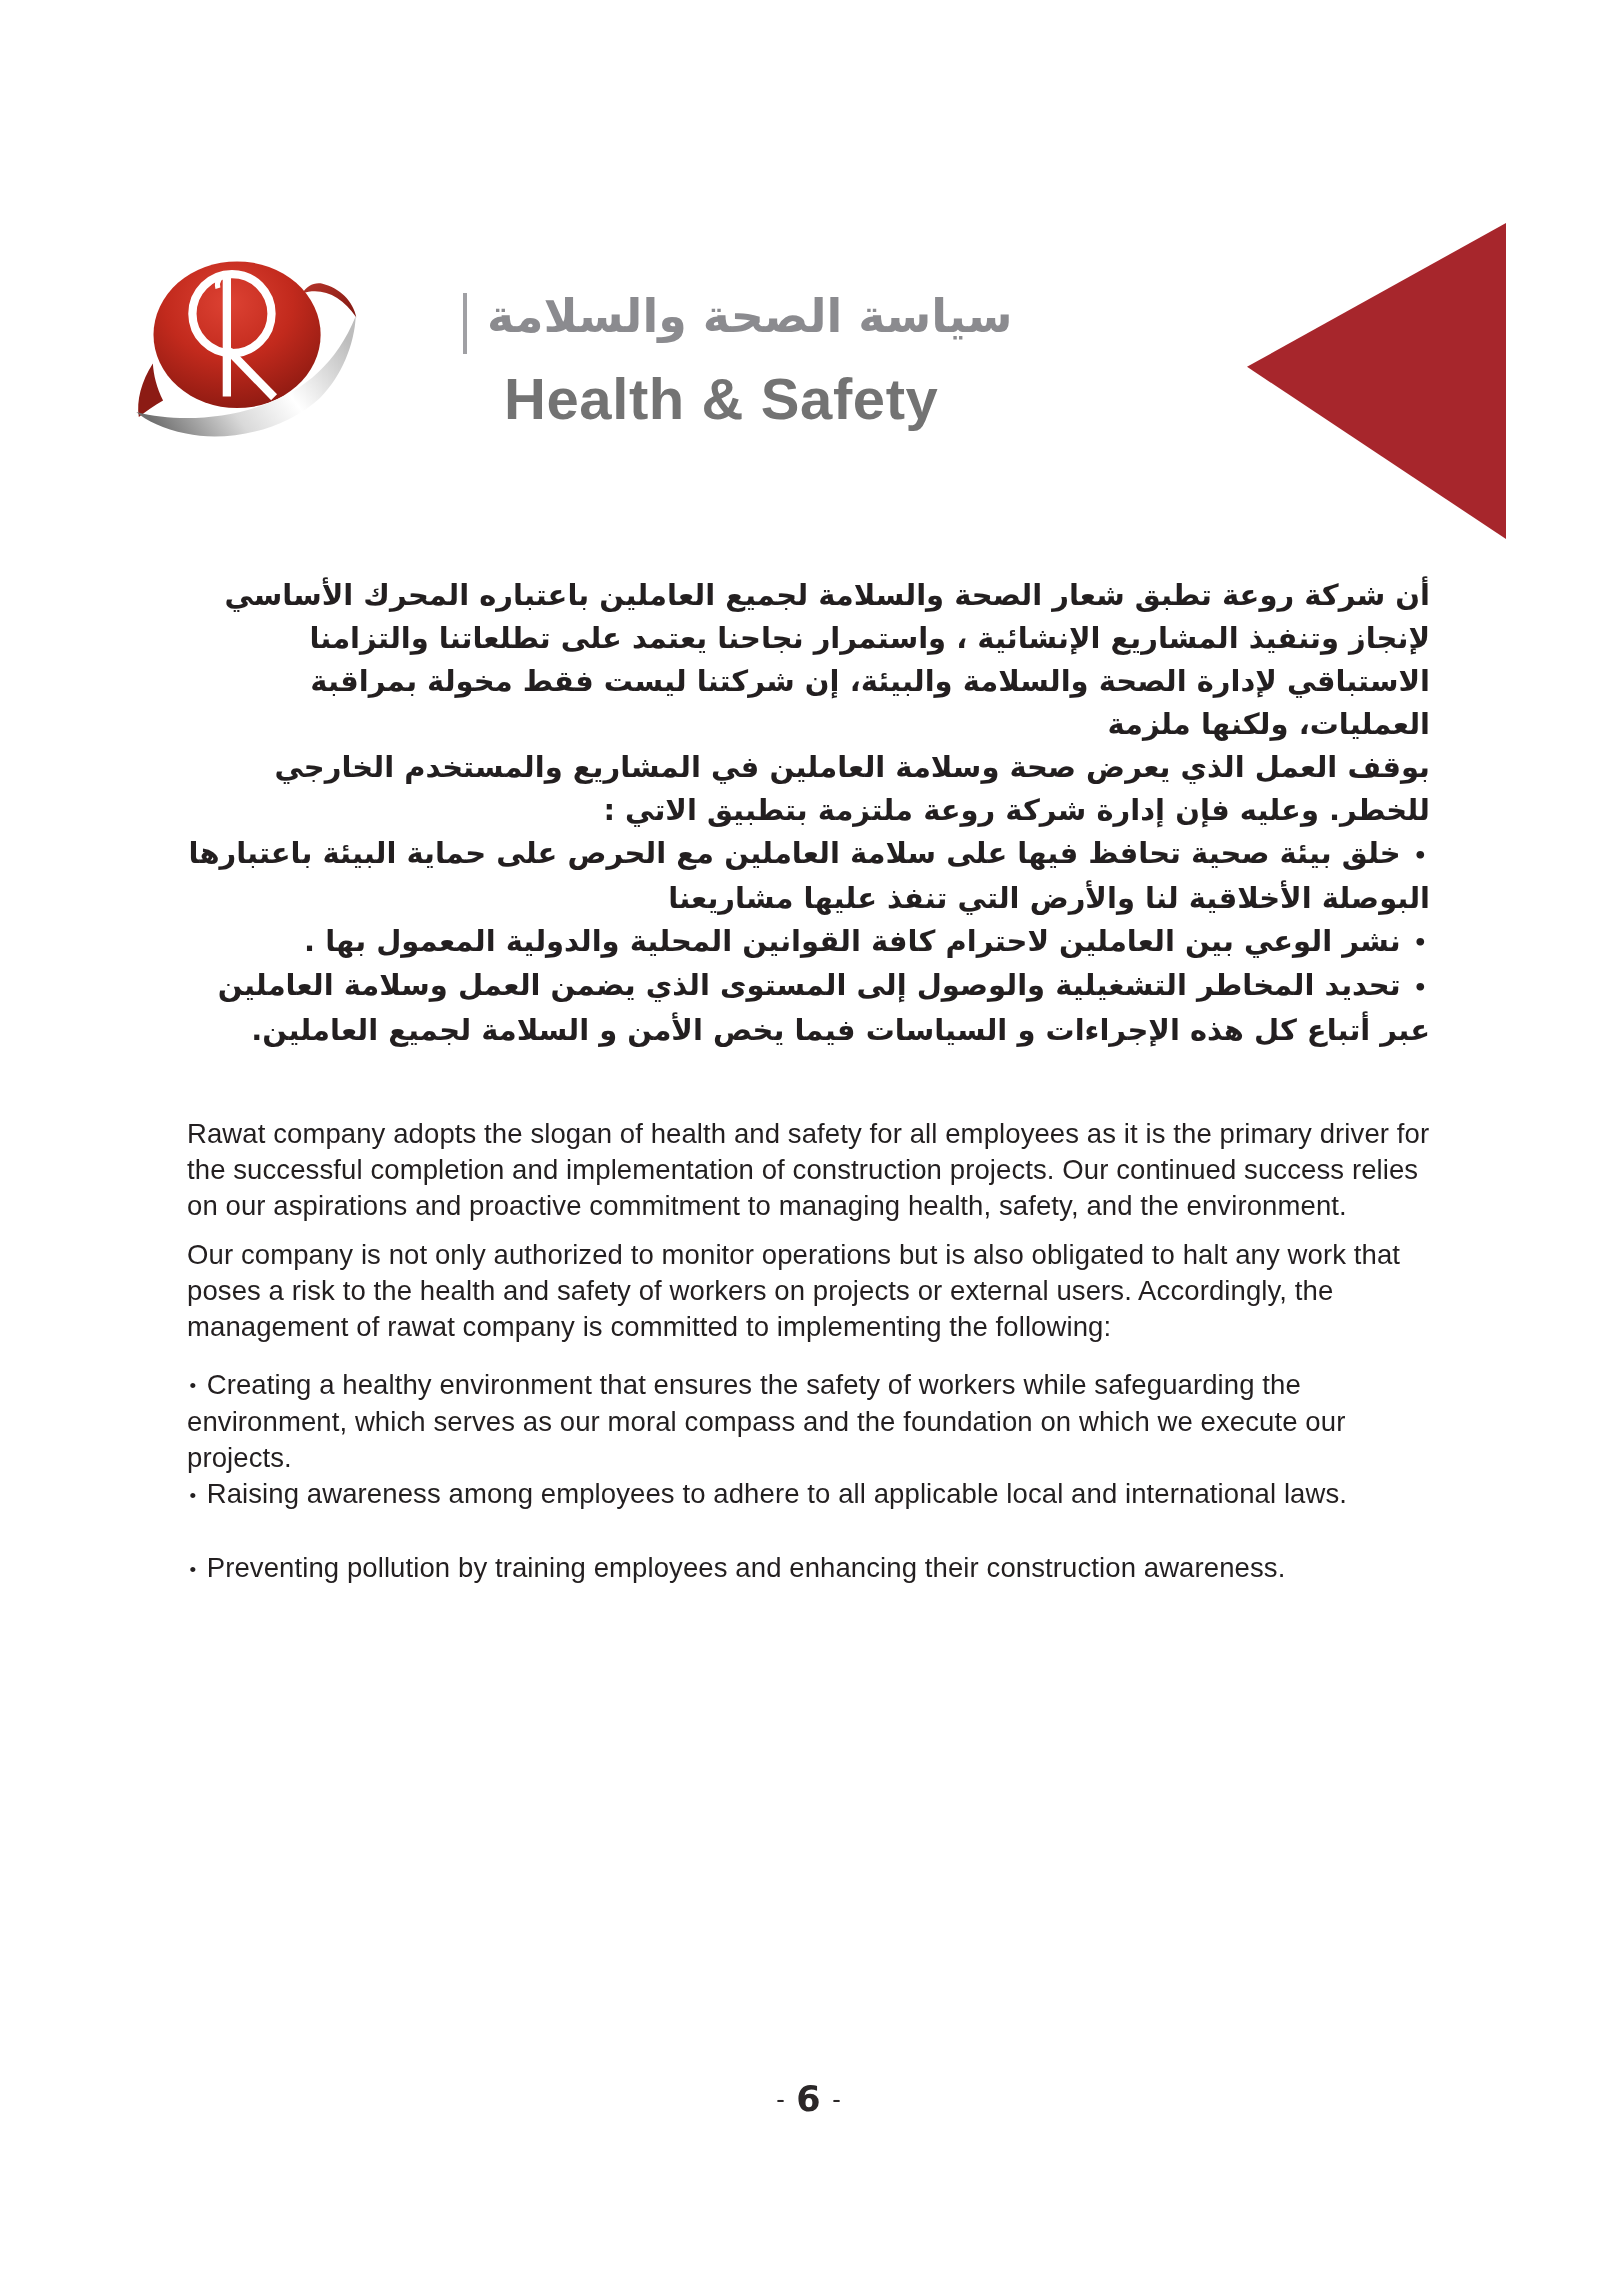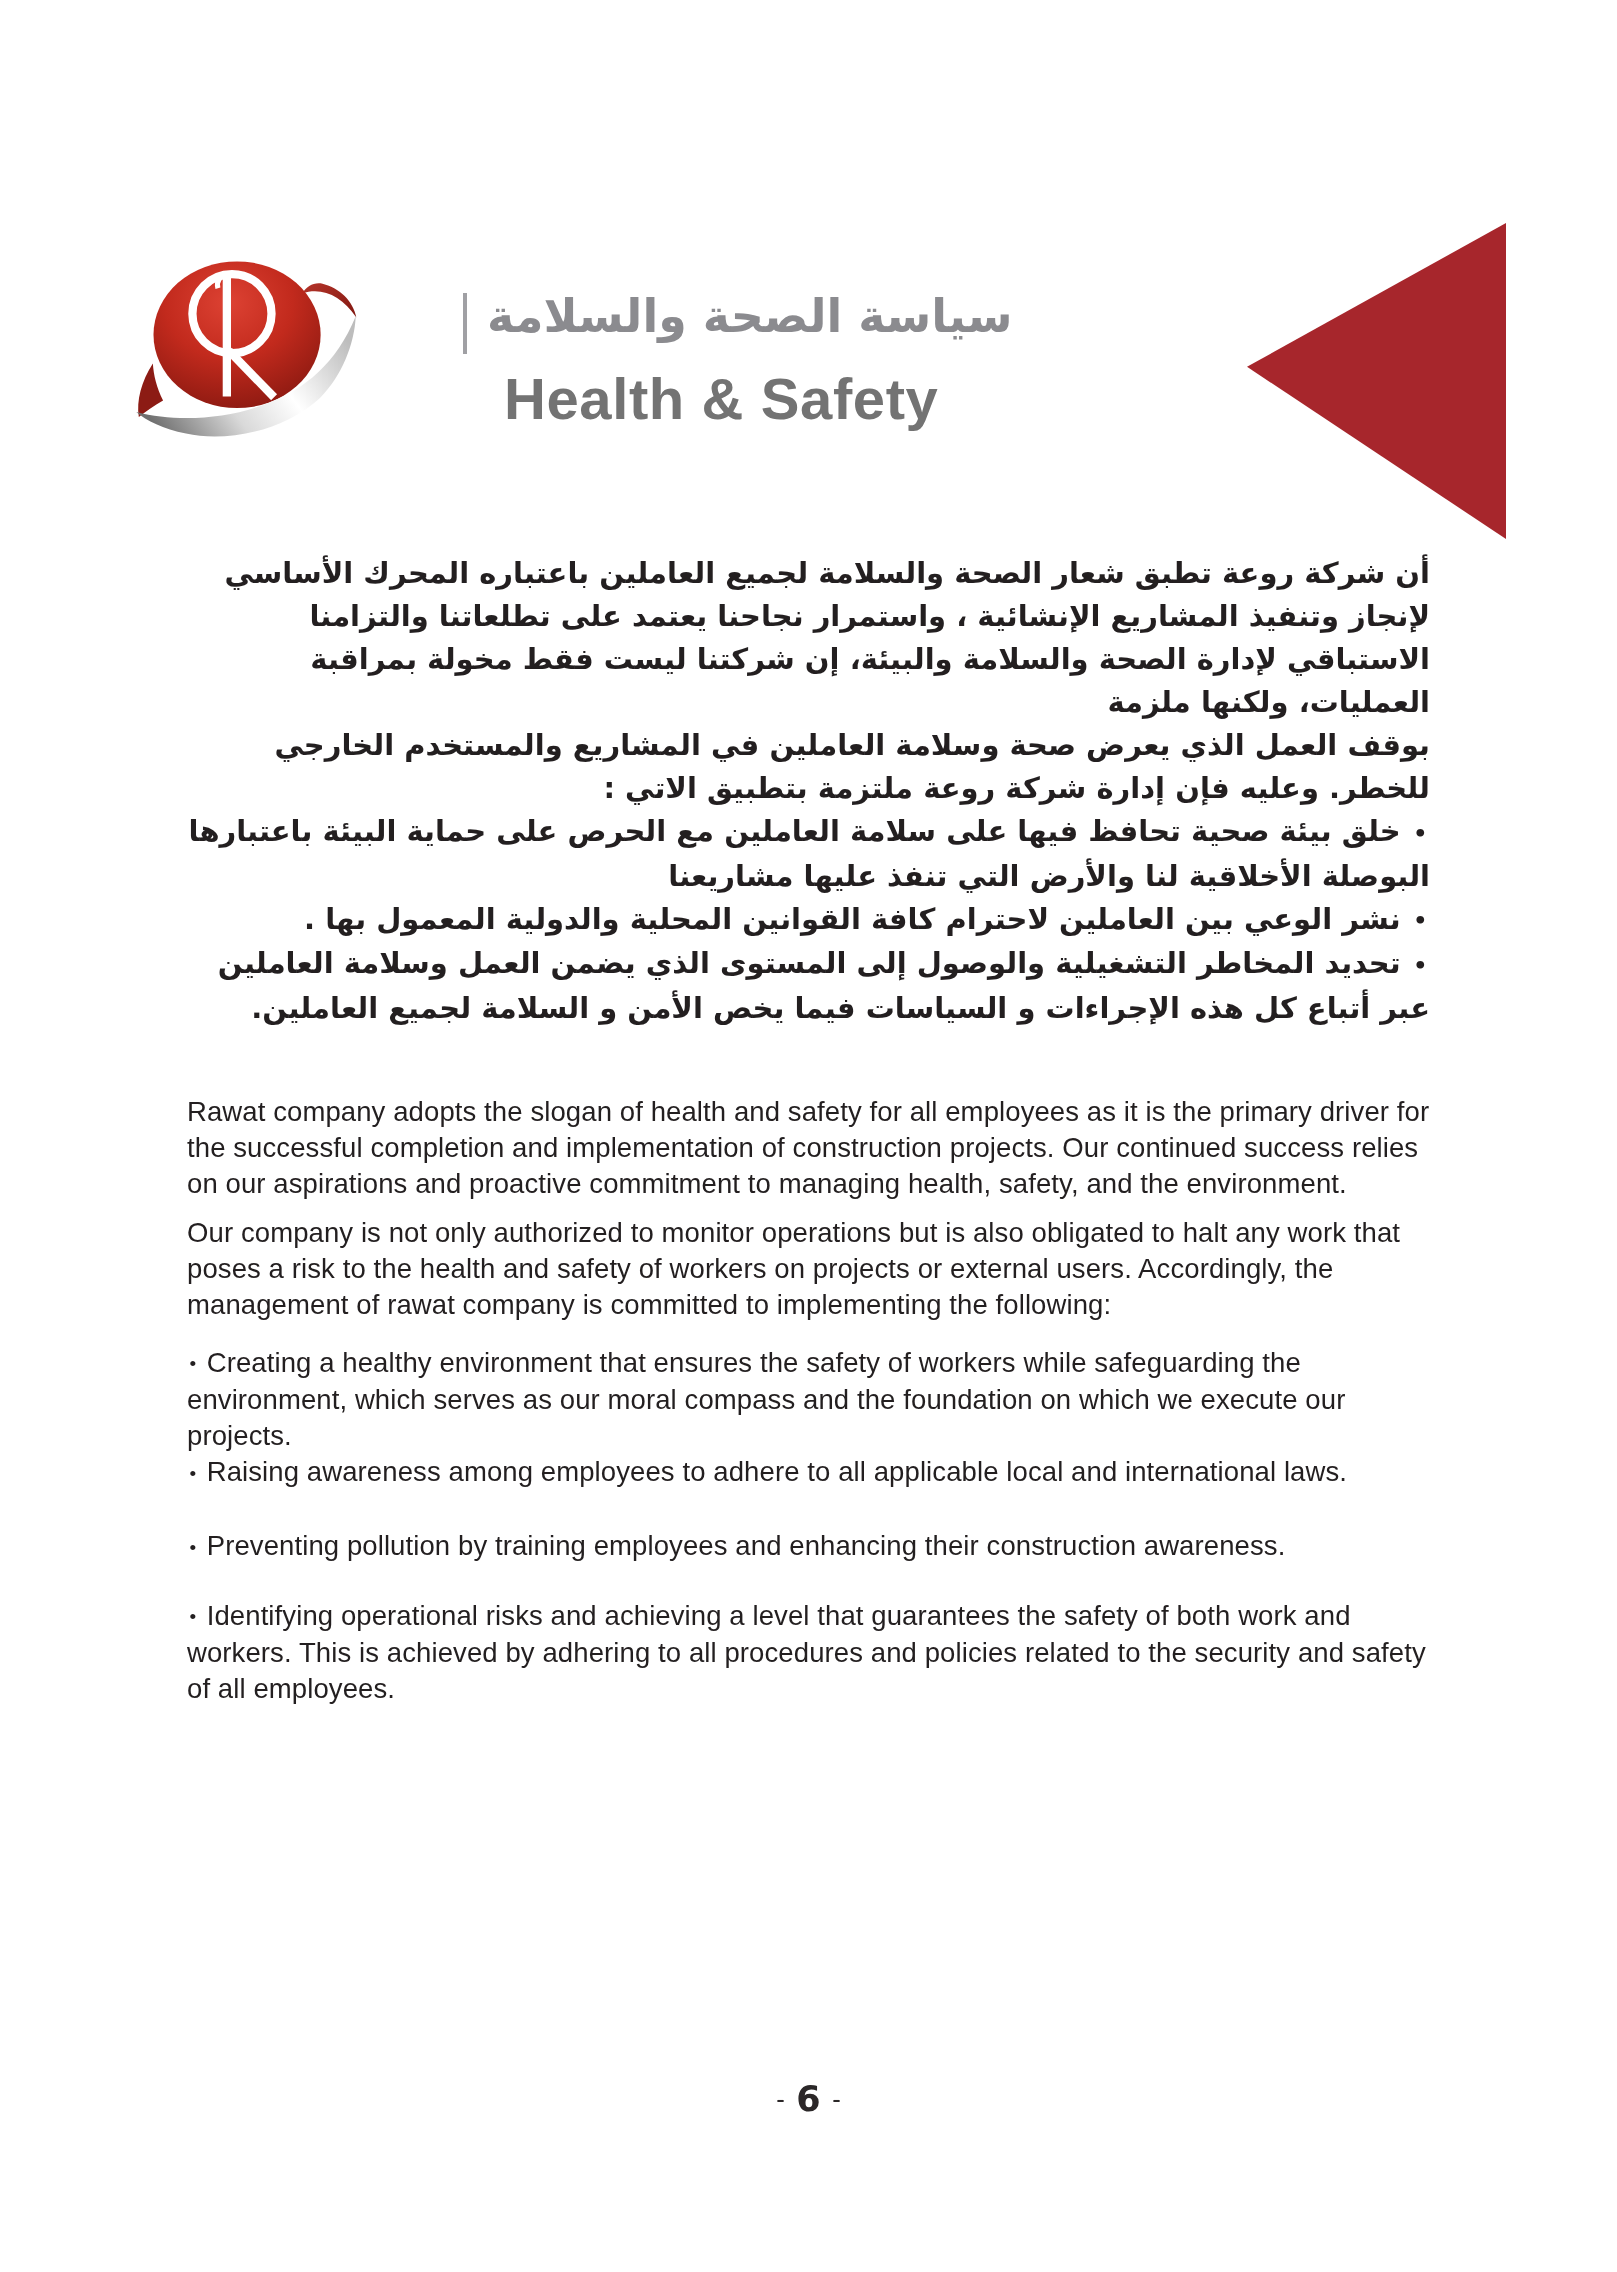--- a/index.html
+++ b/index.html
@@ -29,21 +29,21 @@
     font-size:58px; font-weight:bold; color:#737373;
     letter-spacing:0.6px; line-height:70px; white-space:nowrap;
   }
   .corner-triangle {
     position:absolute; left:1247px; top:223px; width:259px; height:316px;
     background:#a7262c;
     clip-path:polygon(100% 0%, 100% 100%, 0% 45.5%);
   }
   
   .content {
-    position:absolute; left:187px; top:552px; width:1243px;
+    position:absolute; left:187px; top:574px; width:1243px;
     color:#231f20;
   }
   .ar-section {
     direction:rtl; text-align:right;
     font-family:"DejaVu Sans", sans-serif;
     font-size:29px; font-weight:bold;
     line-height:43px;
   }
   .ar-section p { margin:0; }
   .ar-p2 { margin-top:27px; }
@@ -134,21 +134,20 @@
       <p class="ar-b4"><span class="bullet-mark">•</span> <span>تحديد المخاطر التشغيلية والوصول إلى المستوى الذي يضمن العمل وسلامة العاملين عبر أتباع كل هذه الإجراءات و السياسات فيما يخص الأمن و السلامة لجميع العاملين.</span></p>
     </section>
 
     <section class="en-section">
       <p class="en-p1">Rawat company adopts the slogan of health and safety for all employees as it is the primary driver for the successful completion and implementation of construction projects. Our continued success relies on our aspirations and proactive commitment to managing health, safety, and the environment.</p>
       <p class="en-p2">Our company is not only authorized to monitor operations but is also obligated to halt any work that poses a risk to the health and safety of workers on projects or external users. Accordingly, the management of rawat company is committed to implementing the following:</p>
 
       <p class="en-b1"><span class="bullet-mark">•</span> <span>Creating a healthy environment that ensures the safety of workers while safeguarding the environment, which serves as our moral compass and the foundation on which we execute our projects.</span></p>
       <p class="en-b2"><span class="bullet-mark">•</span> <span>Raising awareness among employees to adhere to all applicable local and international laws.</span></p>
       <p class="en-b3"><span class="bullet-mark">•</span> <span>Preventing pollution by training employees and enhancing their construction awareness.</span></p>
-      <p class="en-b4"><span class="bullet-mark">•</span> <span>Identifying operational risks and achieving a level that guarantees the safety of both work and workers. This is achieved by adhering to all procedures and policies related to the security and safety of all employees.</span></p>
     </section>
 
   </main>
 
   <div class="footer">
     <span class="dash">-</span>
     <span class="num">6</span>
     <span class="dash">-</span>
   </div>
 

